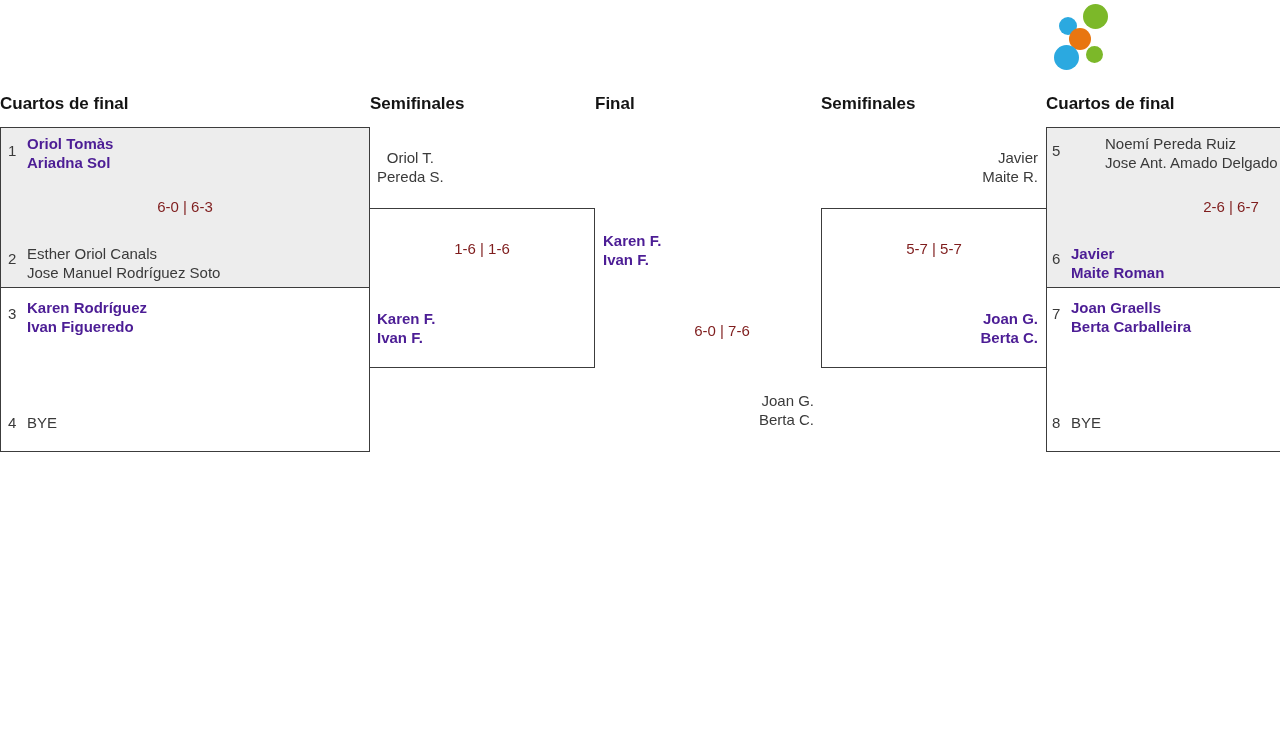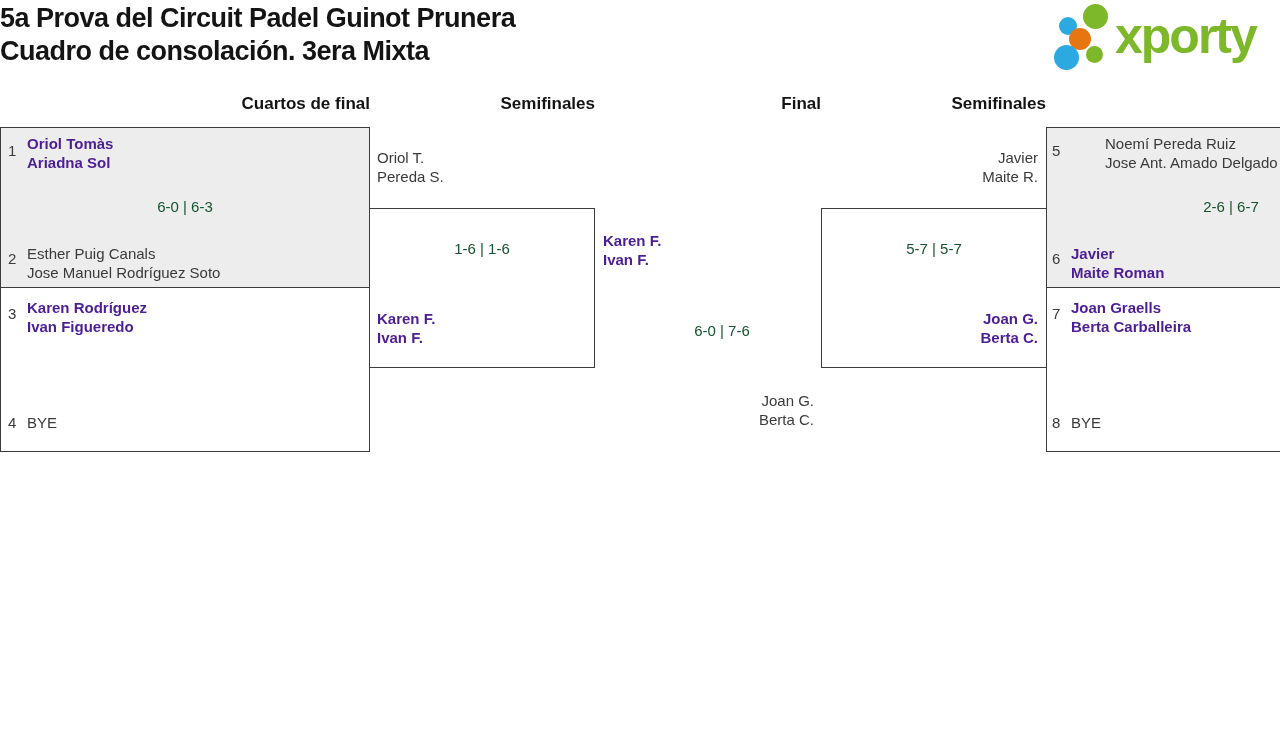--- a/index.html
+++ b/index.html
@@ -11,50 +11,45 @@
          color:#141414;letter-spacing:-0.5px;white-space:nowrap;}
   .logo{position:absolute;left:1046px;top:0;width:234px;height:78px;display:block;text-decoration:none;}
   .dot{position:absolute;border-radius:50%;}
   .dot.green{background:#7cb829;}
   .dot.blue{background:#2ba9e0;}
   .dot.orange{background:#e87610;}
   .logo-text{position:absolute;left:69px;top:11px;font-size:50px;line-height:50px;font-weight:bold;
              letter-spacing:-2px;color:#7cb829;}
 
   
-  .hdr{position:absolute;top:94px;font-size:17px;font-weight:bold;color:#141414;text-align:right;white-space:nowrap;}
+  .hdr{position:absolute;top:94px;font-size:17px;font-weight:bold;color:#141414;text-align:left;white-space:nowrap;}
 
   
   .box{position:absolute;border:1px solid #3c3c3c;background:#ffffff;box-sizing:border-box;}
   .box.gray{background:#ededed;}
 
   
   .team{position:absolute;font-size:15px;line-height:19px;color:#3a3a3a;white-space:nowrap;}
   .team.bold{font-weight:bold;color:#4c1d95;}
   .team.right{text-align:right;white-space:normal;}
   .seed{position:absolute;font-size:15px;line-height:19px;color:#3a3a3a;}
-  .score{position:absolute;font-size:15px;line-height:19px;color:#14532d;text-align:center;}
+  .score{position:absolute;font-size:15px;line-height:19px;color:#7f1d1d;text-align:center;}
 </style>
 </head>
 <body>
 
 <div class="page">
 
-  <div class="title">
-    <div>5a Prova del Circuit Padel Guinot Prunera</div>
-    <div>Cuadro de consolación. 3era Mixta</div>
-  </div>
 
   <div class="logo">
     <span class="dot green" style="left:37px;top:4px;width:25px;height:25px;"></span>
     <span class="dot blue" style="left:13px;top:17px;width:18px;height:18px;"></span>
     <span class="dot orange" style="left:23px;top:28px;width:22px;height:22px;"></span>
     <span class="dot blue" style="left:8px;top:45px;width:25px;height:25px;"></span>
     <span class="dot green" style="left:40px;top:46px;width:17px;height:17px;"></span>
-    <span class="logo-text">xporty</span>
   </div>
 
   <div class="hdr" style="left:0;width:370px;">Cuartos de final</div>
   <div class="hdr" style="left:370px;width:225px;">Semifinales</div>
   <div class="hdr" style="left:595px;width:226px;">Final</div>
   <div class="hdr" style="left:821px;width:225px;">Semifinales</div>
   <div class="hdr" style="left:1046px;width:370px;">Cuartos de final</div>
 
   <div class="box gray" style="left:0;top:127px;width:370px;height:161px;"></div>
   <div class="box" style="left:0;top:287px;width:370px;height:165px;"></div>
@@ -64,35 +59,35 @@
   <div class="box" style="left:1046px;top:287px;width:370px;height:165px;"></div>
 
   <div class="seed" style="left:8px;top:141px;">1</div>
   <div class="team bold" style="left:27px;top:134px;">
     <div>Oriol Tomàs</div>
     <div>Ariadna Sol</div>
   </div>
   <div class="score" style="left:0;top:197px;width:370px;">6-0 | 6-3</div>
   <div class="seed" style="left:8px;top:249px;">2</div>
   <div class="team" style="left:27px;top:244px;">
-    <div>Esther Puig Canals</div>
+    <div>Esther Oriol Canals</div>
     <div>Jose Manuel Rodríguez Soto</div>
   </div>
 
   <div class="seed" style="left:8px;top:304px;">3</div>
   <div class="team bold" style="left:27px;top:298px;">
     <div>Karen Rodríguez</div>
     <div>Ivan Figueredo</div>
   </div>
   <div class="seed" style="left:8px;top:413px;">4</div>
   <div class="team" style="left:27px;top:413px;">
     <div>BYE</div>
   </div>
 
-  <div class="team" style="left:377px;top:148px;">
+  <div class="team" style="left:377px;top:148px;text-align:center;">
     <div>Oriol T.</div>
     <div>Pereda S.</div>
   </div>
   <div class="score" style="left:369px;top:239px;width:226px;">1-6 | 1-6</div>
   <div class="team bold" style="left:377px;top:309px;">
     <div>Karen F.</div>
     <div>Ivan F.</div>
   </div>
 
   <div class="team bold" style="left:603px;top:231px;">

